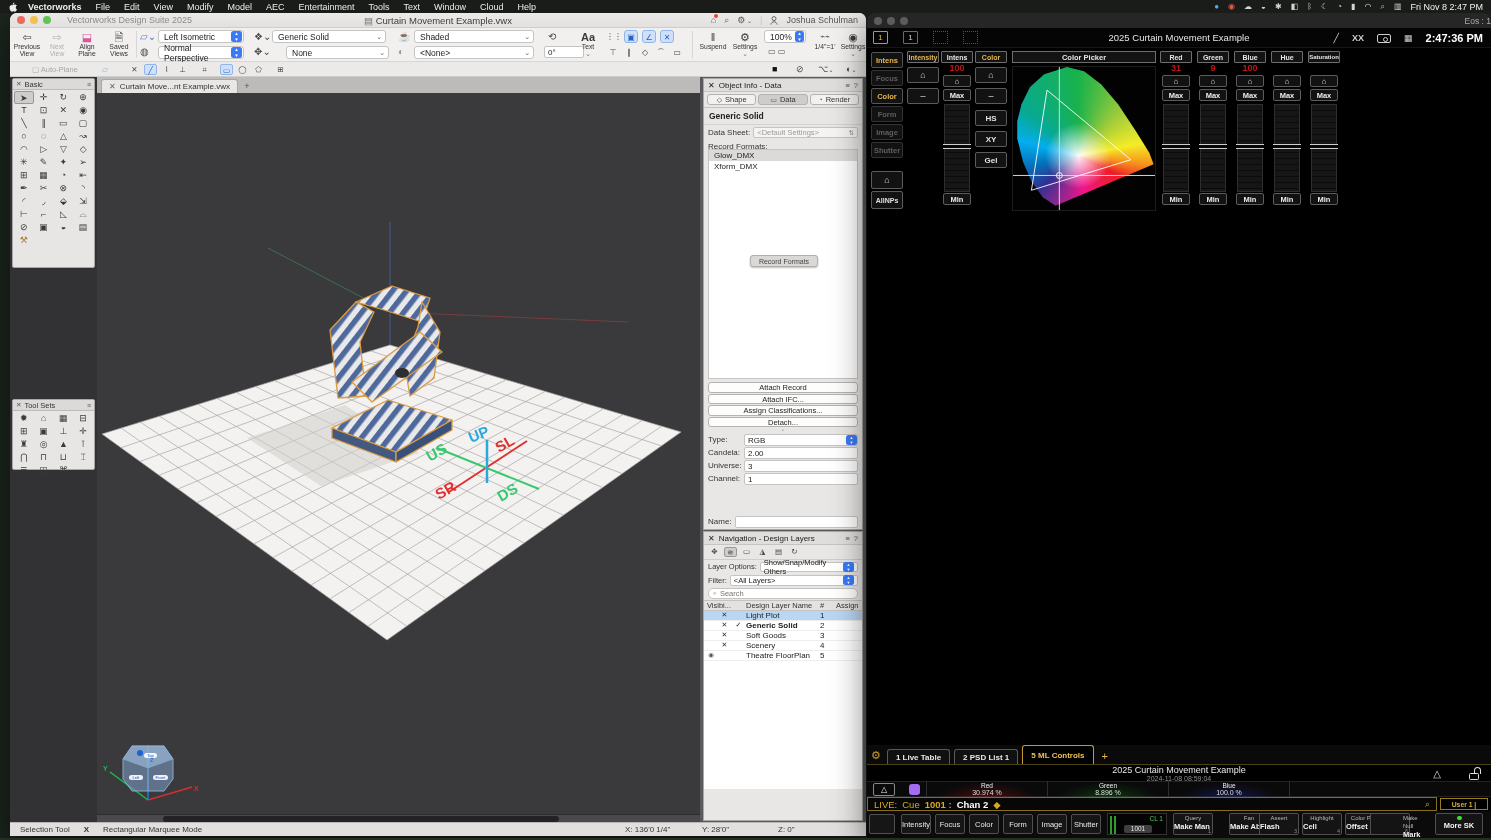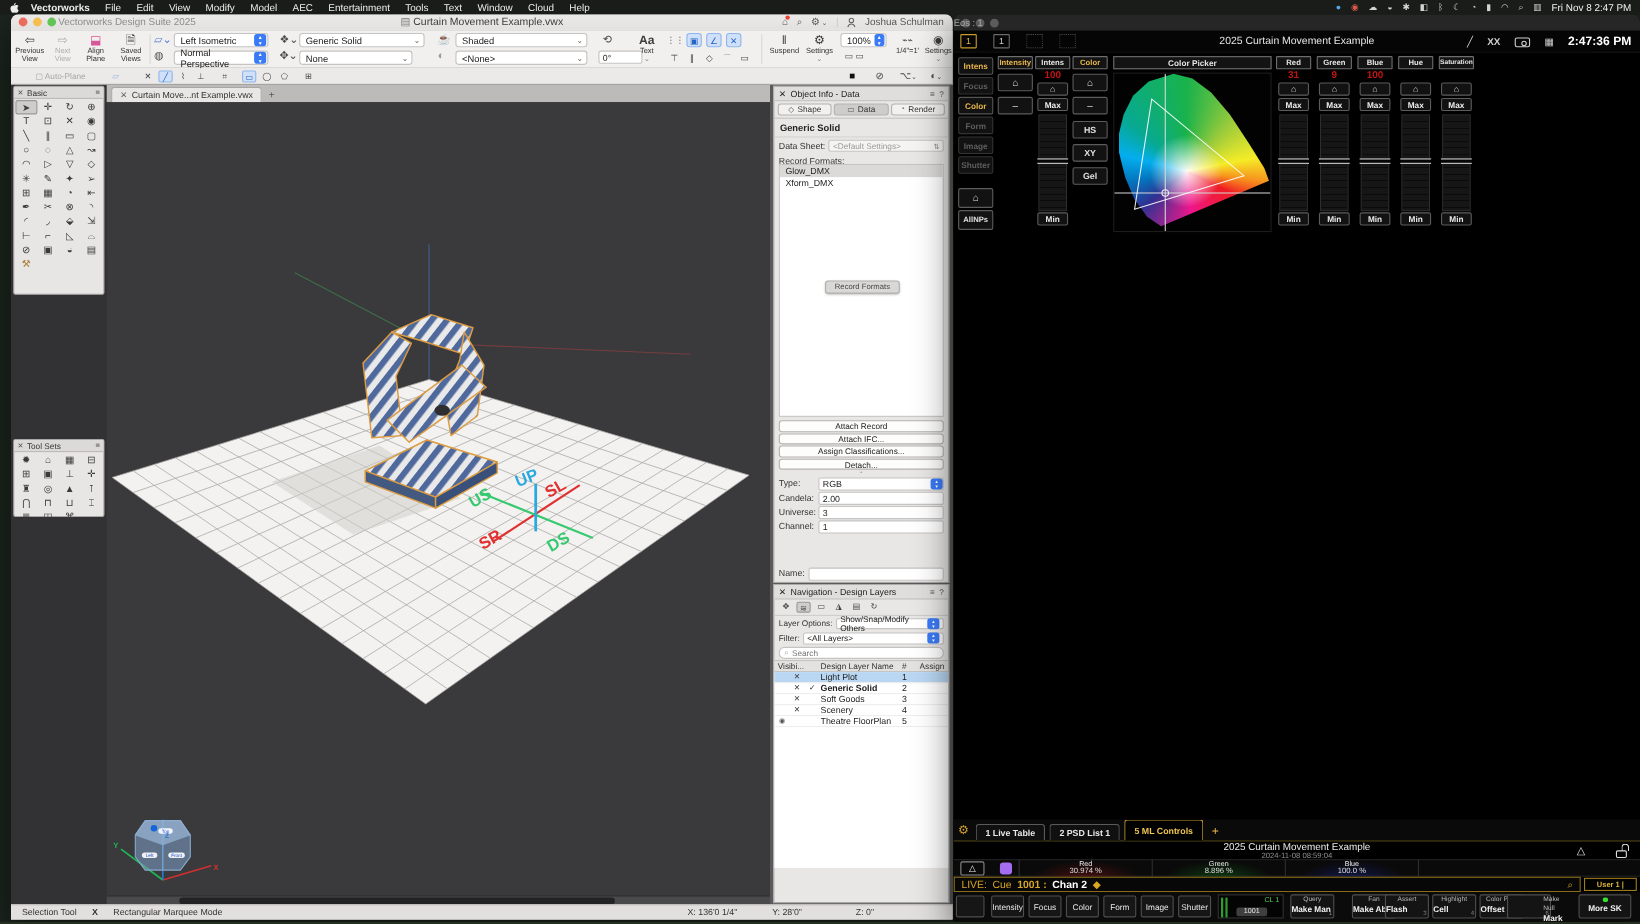--- a/index.html
+++ b/index.html
@@ -107,21 +107,21 @@
 .c1{width:14px;text-align:center;font-size:6.5px;color:#555}
 .c2{width:13px;text-align:center;font-size:7px;color:#333}
 .c3{width:15px;text-align:center;font-size:7px;color:#222}
 .c4{flex:1}
 .c4.bold{font-weight:bold}
 .c5{width:16px}
 .c6{width:26px}
 
 
 #eos-title{position:relative;height:15px;background:#262626;border-radius:7px 7px 0 0;display:flex;align-items:center}
-#eos-title .t-center{position:absolute;left:0;right:0;text-align:left;color:#ababab;font-size:8.5px}
+#eos-title .t-center{position:absolute;left:0;right:0;text-align:right;color:#ababab;font-size:8.5px}
 #eos-header{position:relative;height:20px;background:#050505;border-bottom:1px solid #151515}
 .htab{position:absolute;top:3px;width:15px;height:13px;border:1px solid #6a6a6a;color:#cfcfcf;font-size:8px;text-align:center;line-height:12px;border-radius:1px}
 .htab.gold{border-color:#c79a2e;color:#e8b64c}
 .htab.empty{border-style:dotted;border-color:#555}
 #eos-header .t-center{position:absolute;left:0;right:0;top:4px;text-align:center;color:#e6e6e6;font-size:9.5px}
 #eos-hright{position:absolute;right:8px;top:2px;display:flex;align-items:center;gap:13px;height:16px}
 .eh-ic{color:#cfcfcf;font-size:9px;line-height:1}
 #eos-clock{color:#fff;font-size:11px;font-weight:bold}
 .cam{width:14px;height:9px;border:1px solid #cfcfcf;border-radius:2px;position:relative}
 .cam::after{content:"";position:absolute;left:4.5px;top:2px;width:3.5px;height:3.5px;border:1px solid #cfcfcf;border-radius:50%}
@@ -228,21 +228,21 @@
   </div>
 
   <div id="vw-win" class="win">
 
     <div id="vw-title">
       <div class="lights">
         <div class="light" style="background:#ed6a5e"></div>
         <div class="light" style="background:#f5bf4f"></div>
         <div class="light" style="background:#61c454"></div>
       </div>
-      <span style="margin-left:2px">Vectorworks Design Suite 2025</span>
+      <span style="margin-left:16px">Vectorworks Design Suite 2025</span>
       <div class="t-center"><span style="color:#777">▤ </span><span>Curtain Movement Example.vwx</span></div>
       <div class="t-right">
         <span class="vw-ic">⌂<span class="red-dot"></span></span>
         <span class="vw-ic">⌕</span>
         <span class="vw-ic">⚙<span style="font-size:6px"> ⌄</span></span>
         <span style="color:#c9c7c5">|</span>
         <svg width="8" height="9" viewBox="0 0 8 9">
             <circle cx="4" cy="2.6" r="2" fill="none" stroke="#666"></circle>
             <path d="M.8 8.6c.4-2 1.8-2.8 3.2-2.8s2.8.8 3.2 2.8" fill="none" stroke="#666"></path>
           </svg>
@@ -279,21 +279,21 @@
           <span class="grow">Normal Perspective</span>
           <span class="bstep">▲<br>▼</span>
         </div>
 
       <span class="tico" style="left:244px;top:3px">❖⌄</span>
       <div class="dd" style="left:262px;top:2px;width:114px">
           <span class="grow">Generic Solid</span>
           <span class="chev">⌄</span>
         </div>
       <span class="tico" style="left:244px;top:18px">✥⌄</span>
-      <div class="dd" style="left:262px;top:18px;width:103px">
+      <div class="dd" style="left:276px;top:18px;width:103px">
           <span class="grow">None</span>
           <span class="chev">⌄</span>
         </div>
 
       <span class="tico" style="left:388px;top:3px">☕</span>
       <div class="dd" style="left:404px;top:2px;width:120px">
           <span class="grow">Shaded</span>
           <span class="chev">⌄</span>
         </div>
       <span class="tico" style="left:388px;top:18px;color:#9a9a9a">◐</span>

